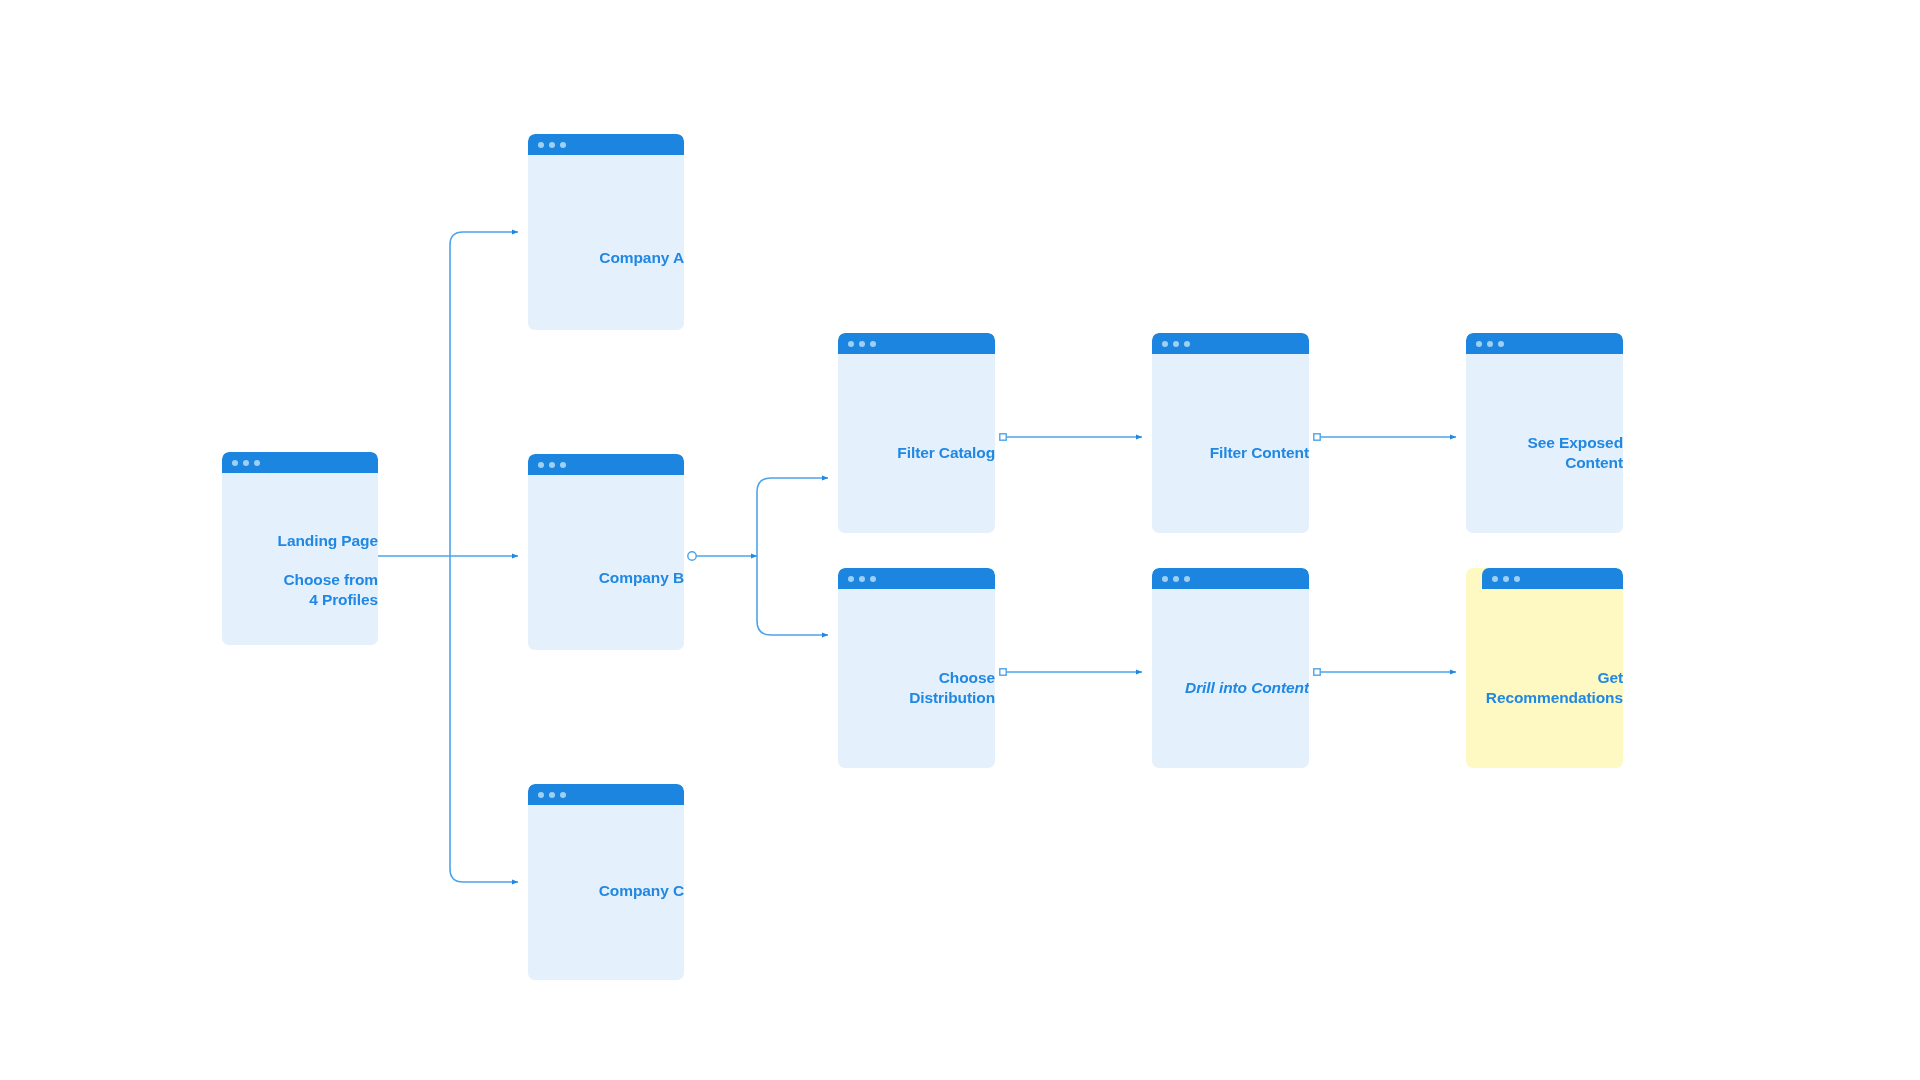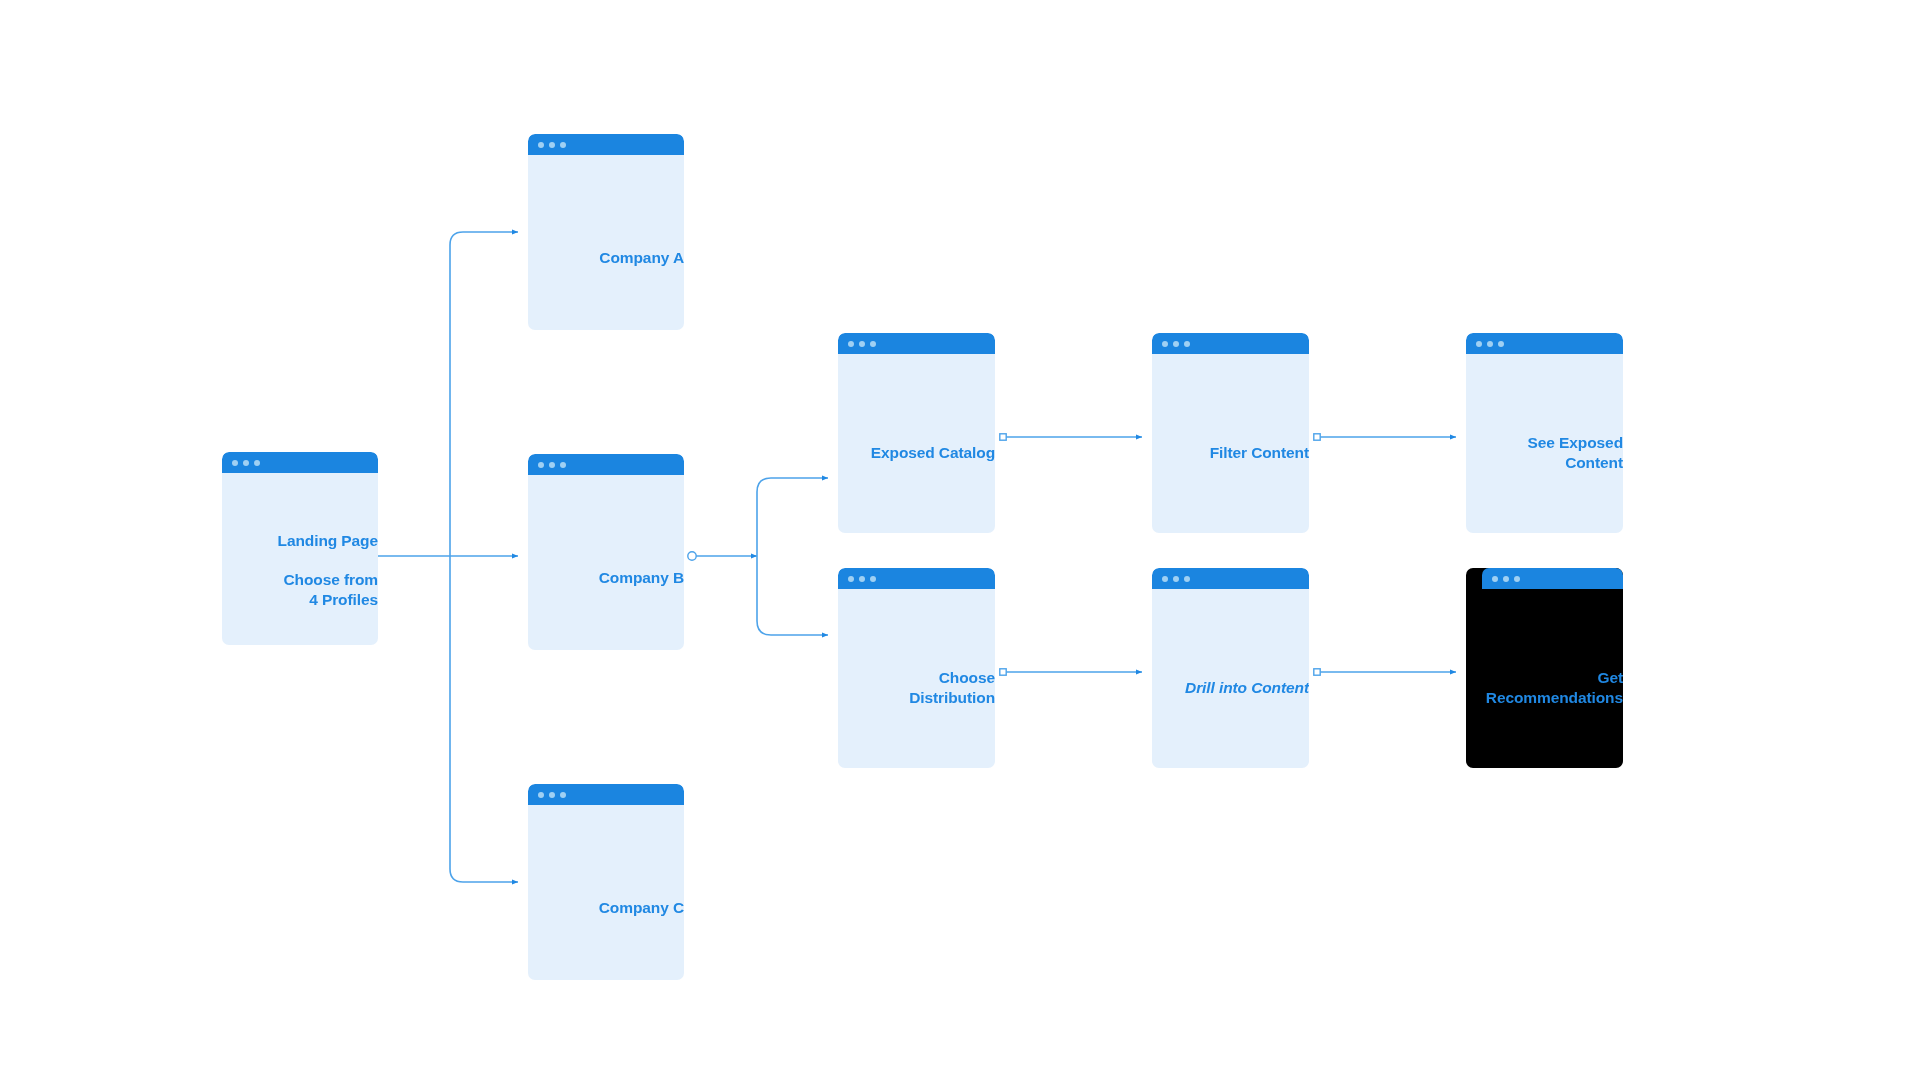--- a/index.html
+++ b/index.html
@@ -142,31 +142,31 @@
           <div class="node-label" style="top: 93px; color: rgb(32, 136, 227);">Company B</div>
         </div>
       </div>
       <div class="node" style="left: 528px; top: 784px; width: 156px; height: 196px; background: rgb(228, 240, 252);">
         <div class="node-header" style="background: rgb(27, 133, 224);">
           <span class="dot" style="background: rgb(159, 208, 243);"></span>
           <span class="dot" style="background: rgb(159, 208, 243);"></span>
           <span class="dot" style="background: rgb(159, 208, 243);"></span>
         </div>
         <div class="node-body">
-          <div class="node-label" style="top: 93px; color: rgb(32, 136, 227);">Company C</div>
+          <div class="node-label" style="top: 76px; color: rgb(32, 136, 227);">Company C</div>
         </div>
       </div>
       <div class="node" style="left: 838px; top: 333px; width: 157px; height: 200px; background: rgb(228, 240, 252);">
         <div class="node-header" style="background: rgb(27, 133, 224);">
           <span class="dot" style="background: rgb(159, 208, 243);"></span>
           <span class="dot" style="background: rgb(159, 208, 243);"></span>
           <span class="dot" style="background: rgb(159, 208, 243);"></span>
         </div>
         <div class="node-body">
-          <div class="node-label" style="top: 89px; color: rgb(32, 136, 227);">Exposed Catalog</div>
+          <div class="node-label" style="top: 89px; color: rgb(32, 136, 227);">Filter Catalog</div>
         </div>
       </div>
       <div class="node" style="left: 1152px; top: 333px; width: 157px; height: 200px; background: rgb(228, 240, 252);">
         <div class="node-header" style="background: rgb(27, 133, 224);">
           <span class="dot" style="background: rgb(159, 208, 243);"></span>
           <span class="dot" style="background: rgb(159, 208, 243);"></span>
           <span class="dot" style="background: rgb(159, 208, 243);"></span>
         </div>
         <div class="node-body">
           <div class="node-label" style="top: 89px; color: rgb(32, 136, 227);">Filter Content</div>
@@ -197,21 +197,21 @@
       <div class="node" style="left: 1152px; top: 568px; width: 157px; height: 200px; background: rgb(228, 240, 252);">
         <div class="node-header" style="background: rgb(27, 133, 224);">
           <span class="dot" style="background: rgb(159, 208, 243);"></span>
           <span class="dot" style="background: rgb(159, 208, 243);"></span>
           <span class="dot" style="background: rgb(159, 208, 243);"></span>
         </div>
         <div class="node-body">
           <div class="node-label" style="top: 89px; color: rgb(32, 136, 227); font-style: italic;">Drill into Content</div>
         </div>
       </div>
-      <div class="node" style="left: 1466px; top: 568px; width: 157px; height: 200px; background: #000000; padding-left: 16px;">
+      <div class="node" style="left: 1466px; top: 568px; width: 157px; height: 200px; background: #fef9c3; padding-left: 16px;">
         <div class="node-header" style="background: rgb(27, 133, 224);">
           <span class="dot" style="background: rgb(159, 208, 243);"></span>
           <span class="dot" style="background: rgb(159, 208, 243);"></span>
           <span class="dot" style="background: rgb(159, 208, 243);"></span>
         </div>
         <div class="node-body">
           <div class="node-label" style="top: 79px; color: rgb(32, 136, 227);">Get
 Recommendations</div>
         </div>
       </div>

